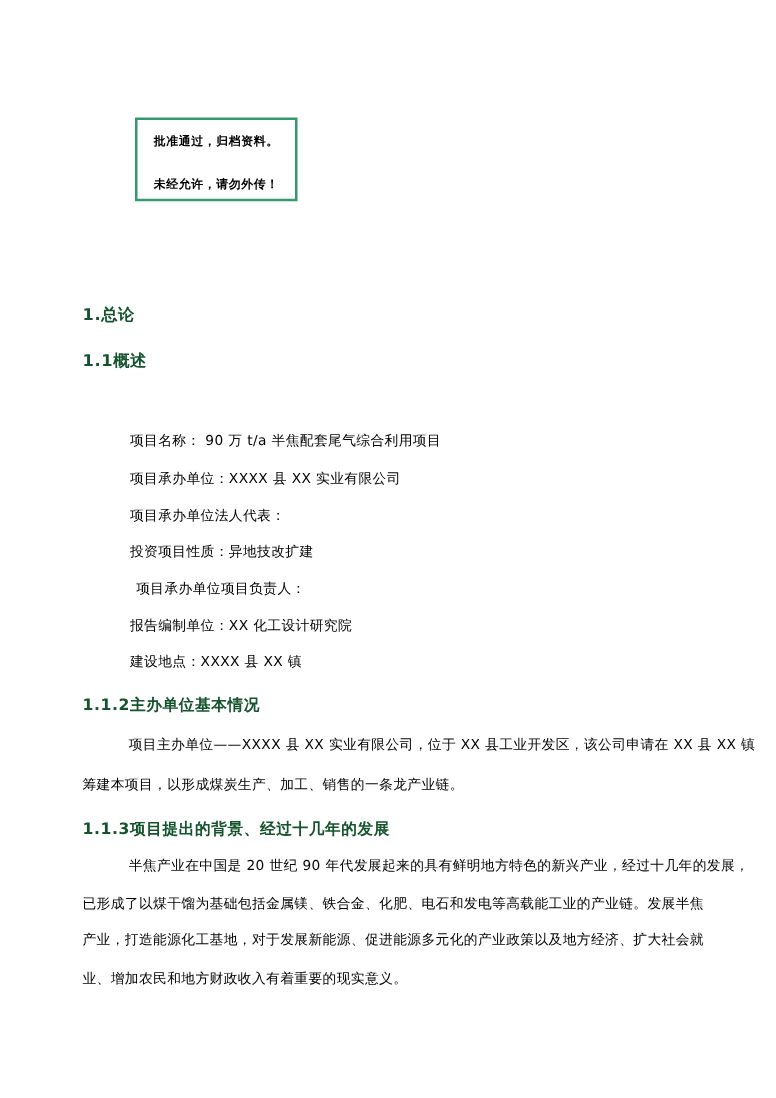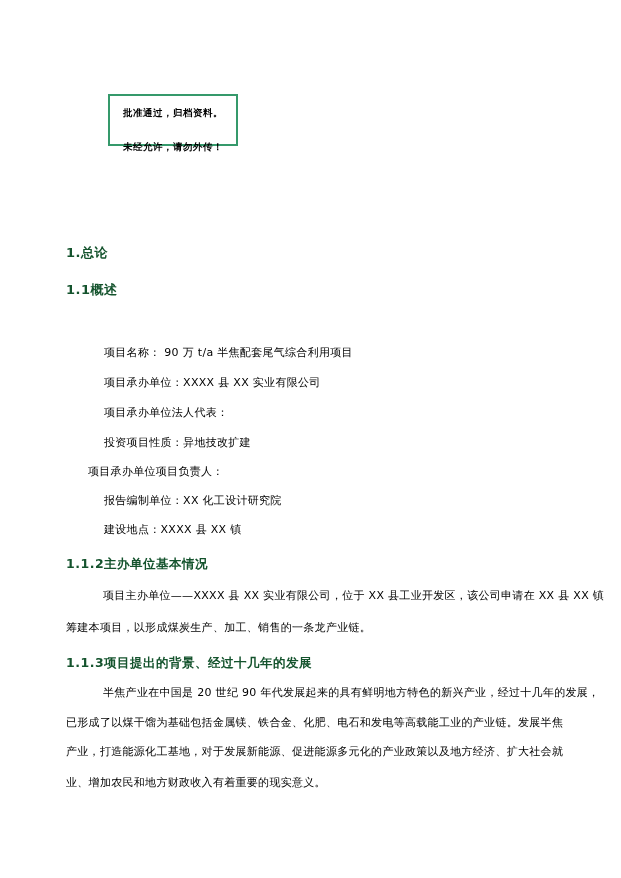--- a/index.html
+++ b/index.html
@@ -15,21 +15,21 @@
     overflow: hidden;
     font-family: "DejaVu Sans", sans-serif;
     color: #000000;
   }
   
   .stamp-box {
     position: absolute;
     left: 108px;
     top: 94px;
     width: 130px;
-    height: 52px;
+    height: 67px;
     border: 2px solid #35996b;
     box-sizing: border-box;
     text-align: center;
   }
   .stamp-line {
     font-size: 9.5px;
     font-weight: bold;
     letter-spacing: 0.5px;
     white-space: nowrap;
     color: #000000;
@@ -68,22 +68,22 @@
   </div>
 
   <div class="heading h-lvl1" style="left:66px; top:245px;">1.总论</div>
 
   <div class="heading h-lvl2" style="left:66px; top:282px;">1.1概述</div>
 
 
   <div class="doc-line" style="left:104px; top:346px;">项目名称：  90 万 t/a 半焦配套尾气综合利用项目</div>
   <div class="doc-line" style="left:104px; top:376px;">项目承办单位：XXXX 县 XX 实业有限公司</div>
   <div class="doc-line" style="left:104px; top:406px;">项目承办单位法人代表：</div>
-  <div class="doc-line" style="left:104px; top:435px;font-family:Liberation Serif, serif;">投资项目性质：异地技改扩建</div>
-  <div class="doc-line" style="left:88px; top:464px;font-family:Liberation Serif, serif;">项目承办单位项目负责人：</div>
+  <div class="doc-line" style="left:104px; top:435px;">投资项目性质：异地技改扩建</div>
+  <div class="doc-line" style="left:109px; top:464px;">项目承办单位项目负责人：</div>
   <div class="doc-line" style="left:104px; top:494px;">报告编制单位：XX 化工设计研究院</div>
   <div class="doc-line" style="left:104px; top:523px;">建设地点：XXXX 县 XX 镇</div>
 
   <div class="heading h-lvl3" style="left:66px; top:556px;">1.1.2主办单位基本情况</div>
 
   <div class="doc-line" style="left:103px; top:589px;">项目主办单位——XXXX 县 XX 实业有限公司，位于 XX 县工业开发区，该公司申请在 XX 县 XX 镇</div>
   <div class="doc-line" style="left:66px; top:621px;">筹建本项目，以形成煤炭生产、加工、销售的一条龙产业链。</div>
 
   <div class="heading h-lvl3" style="left:66px; top:655px;">1.1.3项目提出的背景、经过十几年的发展</div>
 

